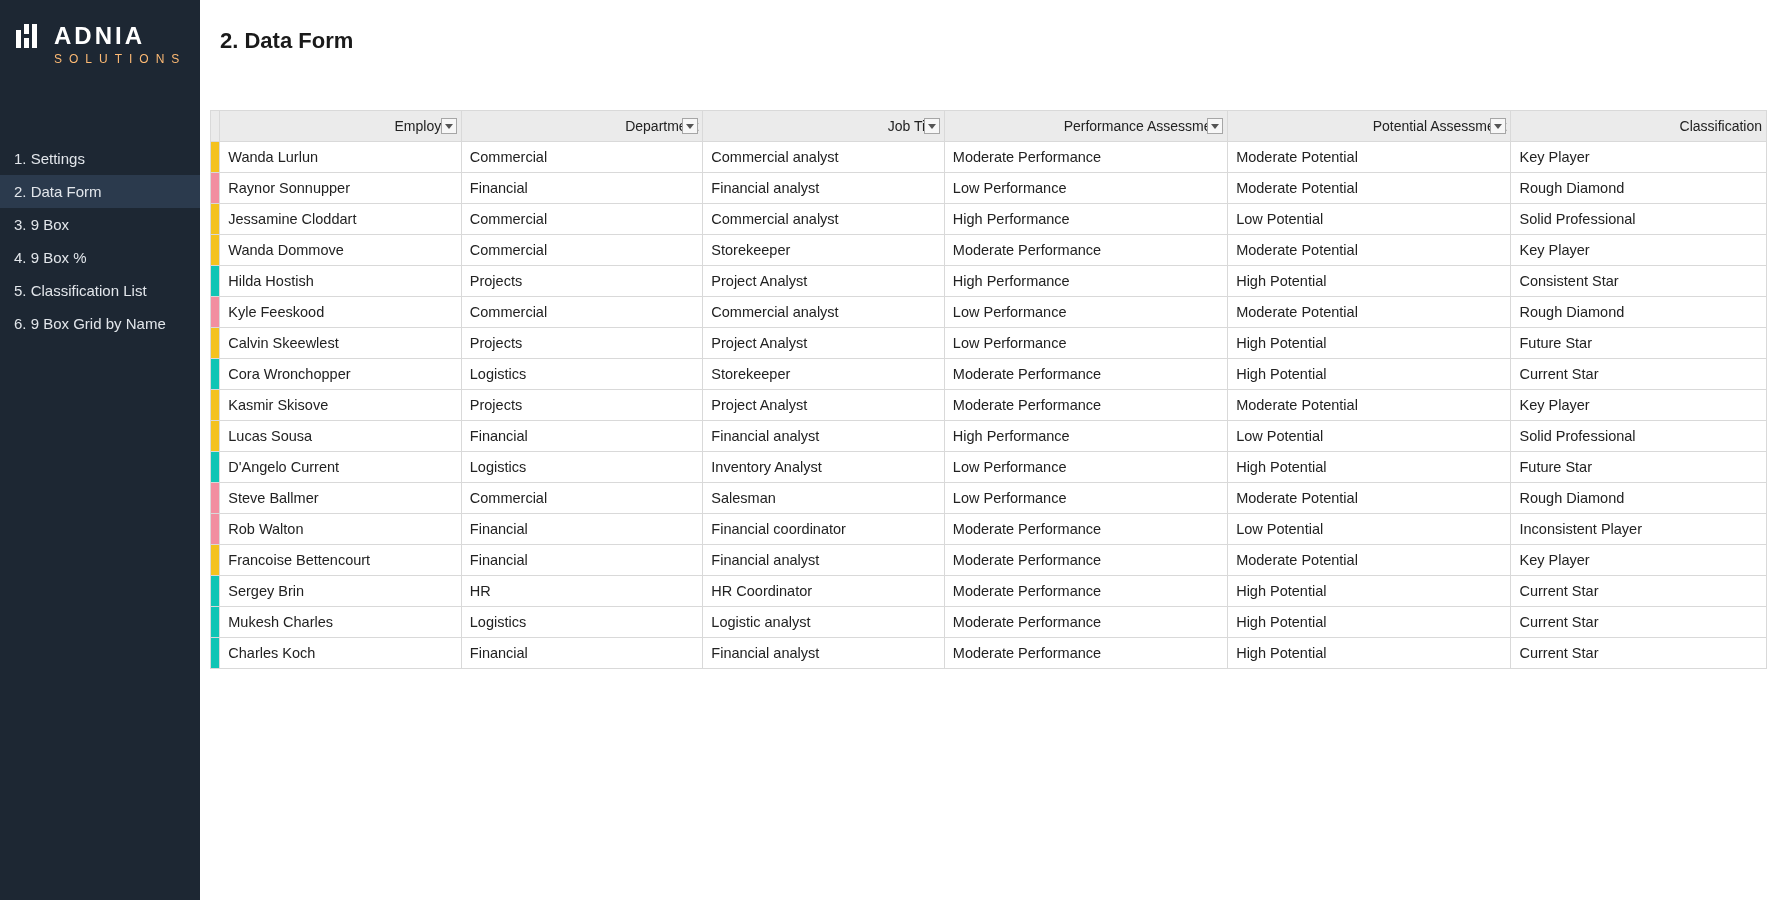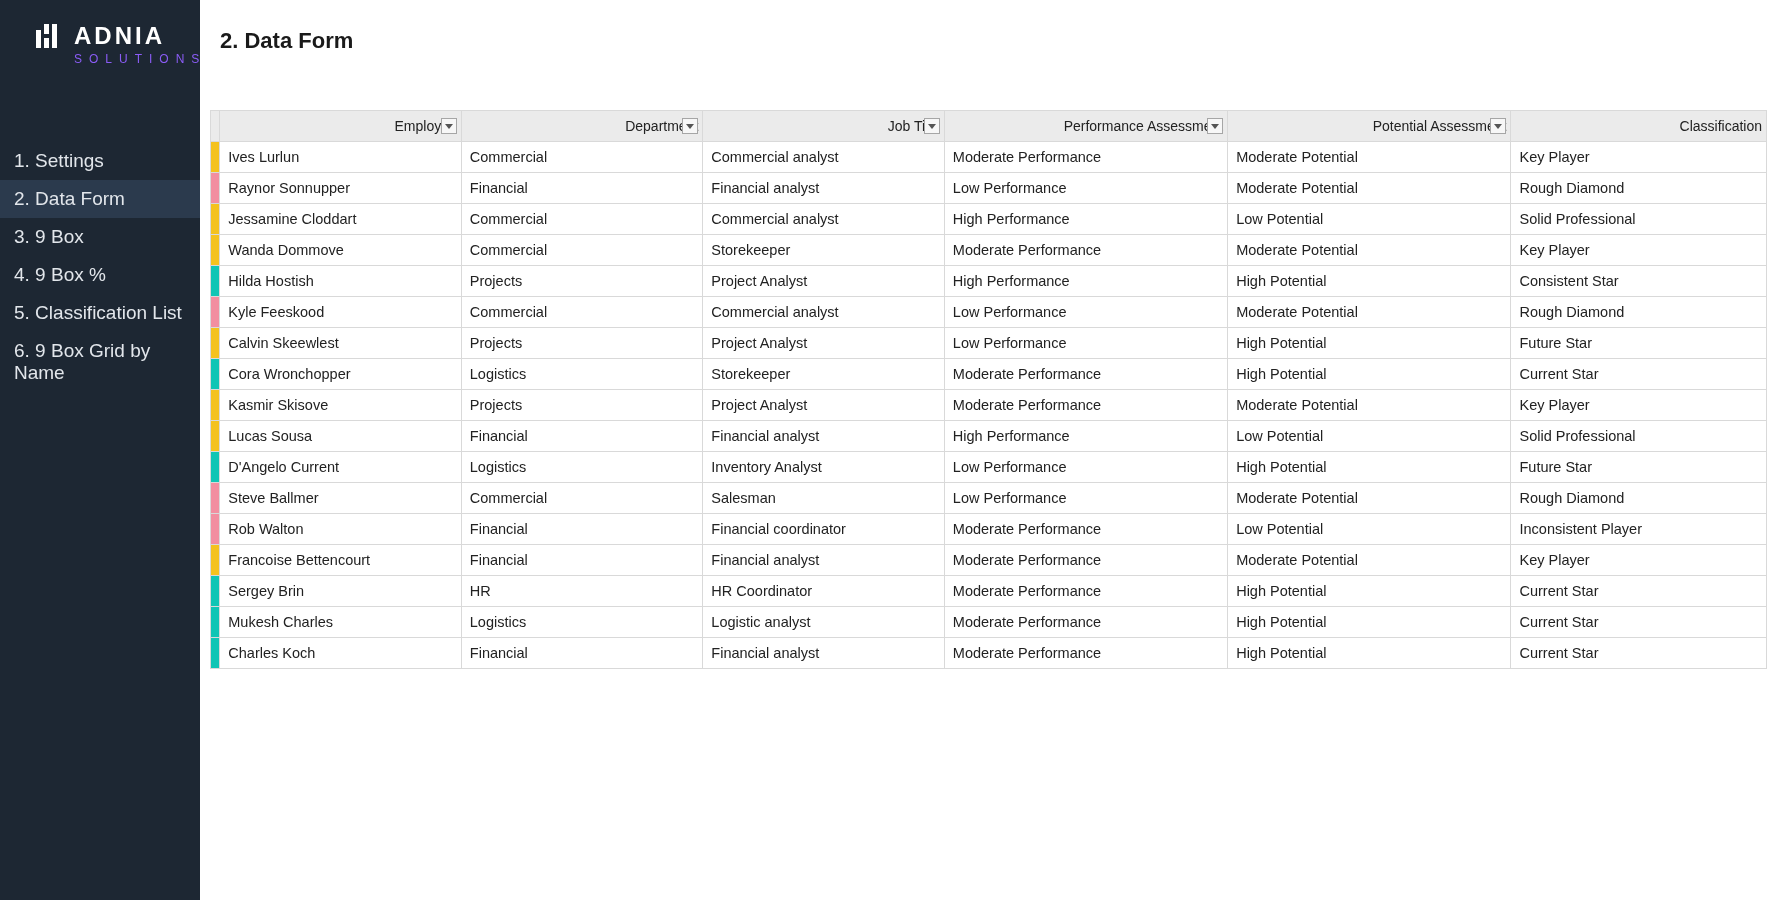--- a/index.html
+++ b/index.html
@@ -1,25 +1,25 @@
 <!DOCTYPE html>
 <html><head>
 <meta charset="utf-8">
 <style>
   * { box-sizing: border-box; margin: 0; padding: 0; }
   html, body { width: 100%; height: 100%; font-family: "Segoe UI", Arial, sans-serif; font-size: 14px; color: #222; background: #fff; }
   .app { display: flex; width: 100%; height: 100%; }
   .sidebar { width: 200px; background: #1d2733; color: #d9dde2; display: flex; flex-direction: column; flex-shrink: 0; }
-  .logo { padding: 22px 16px 8px 16px; color: #fff; margin-left: 20px; }
+  .logo { padding: 22px 16px 8px 16px; color: #fff; }
   .logo-title { display: flex; align-items: center; gap: 10px; }
   .logo-icon { display: inline-flex; }
   .logo-text { font-size: 24px; font-weight: 700; letter-spacing: 3px; }
-  .logo-sub { font-size: 12px; letter-spacing: 7px; color: #8b5cf6; margin-top: 2px; padding-left: 38px; }
+  .logo-sub { font-size: 12px; letter-spacing: 7px; color: #fdba74; margin-top: 2px; padding-left: 38px; }
   .nav { margin-top: 68px; }
-  .nav-item { padding: 8px 14px; font-size: 19px; color: #e2e6eb; cursor: pointer; }
+  .nav-item { padding: 8px 14px; font-size: 15px; color: #e2e6eb; cursor: pointer; }
   .nav-item.active { background: #2b3a4d; }
 
   .main { flex: 1; overflow: auto; padding: 28px 10px 0 10px; }
   .page-title { font-size: 22px; margin: 0 0 56px 10px; color: #1a1a1a; }
 
   table.data { border-collapse: collapse; width: 100%; table-layout: fixed; }
   table.data th, table.data td { border: 1px solid #d9d9d9; padding: 0; height: 31px; vertical-align: middle; }
   table.data thead th { background: #ebebeb; font-weight: 400; font-size: 14px; position: relative; }
   table.data thead th .hlabel { display: block; text-align: right; padding: 6px 4px; }
   .hdrop { position: absolute; right: 4px; top: 50%; transform: translateY(-50%); width: 16px; height: 16px; border: 1px solid #a6a6a6; background: #f7f7f7; display: flex; align-items: center; justify-content: center; cursor: pointer; }
@@ -122,21 +122,21 @@
               </span>
             </th>
             <th>
               <span class="hlabel">Classification</span>
             </th>
           </tr>
       </thead>
       <tbody id="tbody">
           <tr class="accent-row">
             <td class="marker" style="background: rgb(244, 194, 30);"></td>
-            <td class="cell">Ives Lurlun</td>
+            <td class="cell">Wanda Lurlun</td>
             <td class="cell">Commercial</td>
             <td class="cell">Commercial analyst</td>
             <td class="cell">Moderate Performance</td>
             <td class="cell">Moderate Potential</td>
             <td class="cell">Key Player</td>
           </tr>
           <tr>
             <td class="marker" style="background: rgb(242, 142, 160);"></td>
             <td class="cell">Raynor Sonnupper</td>
             <td class="cell">Financial</td>

